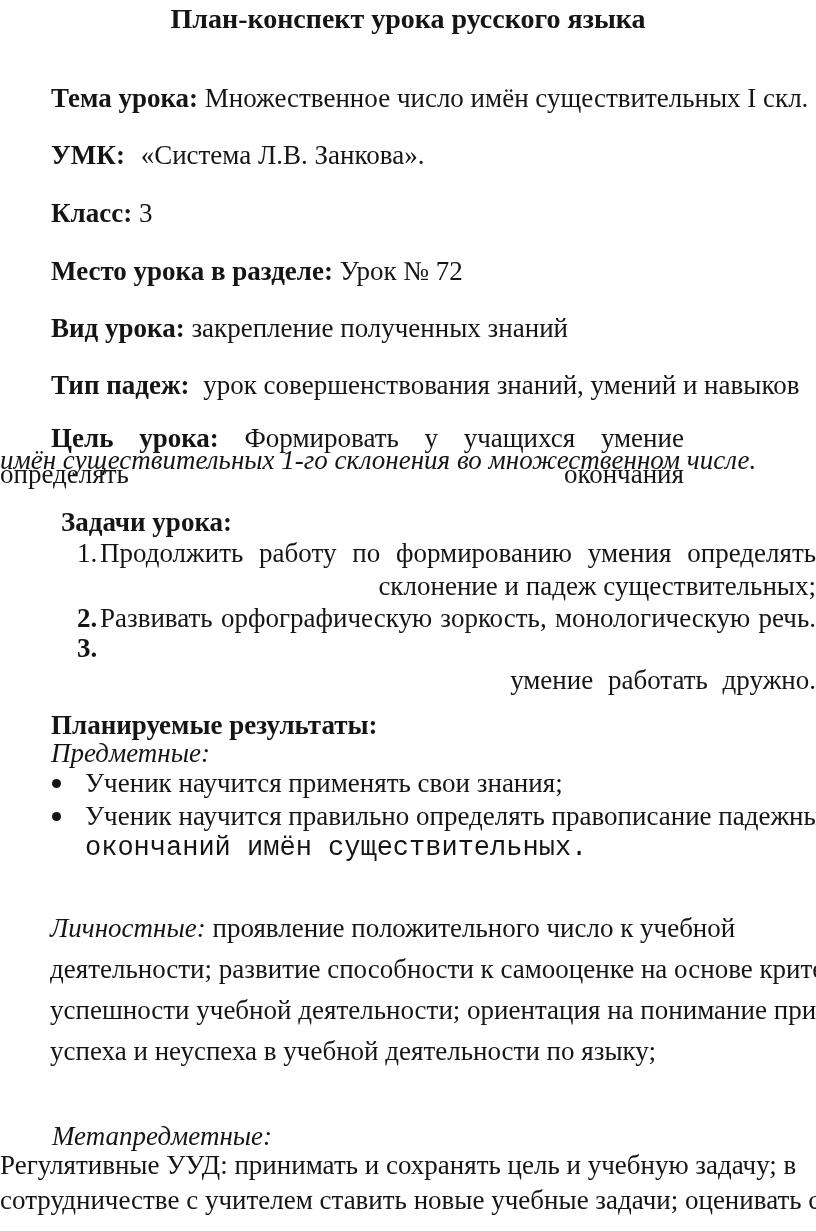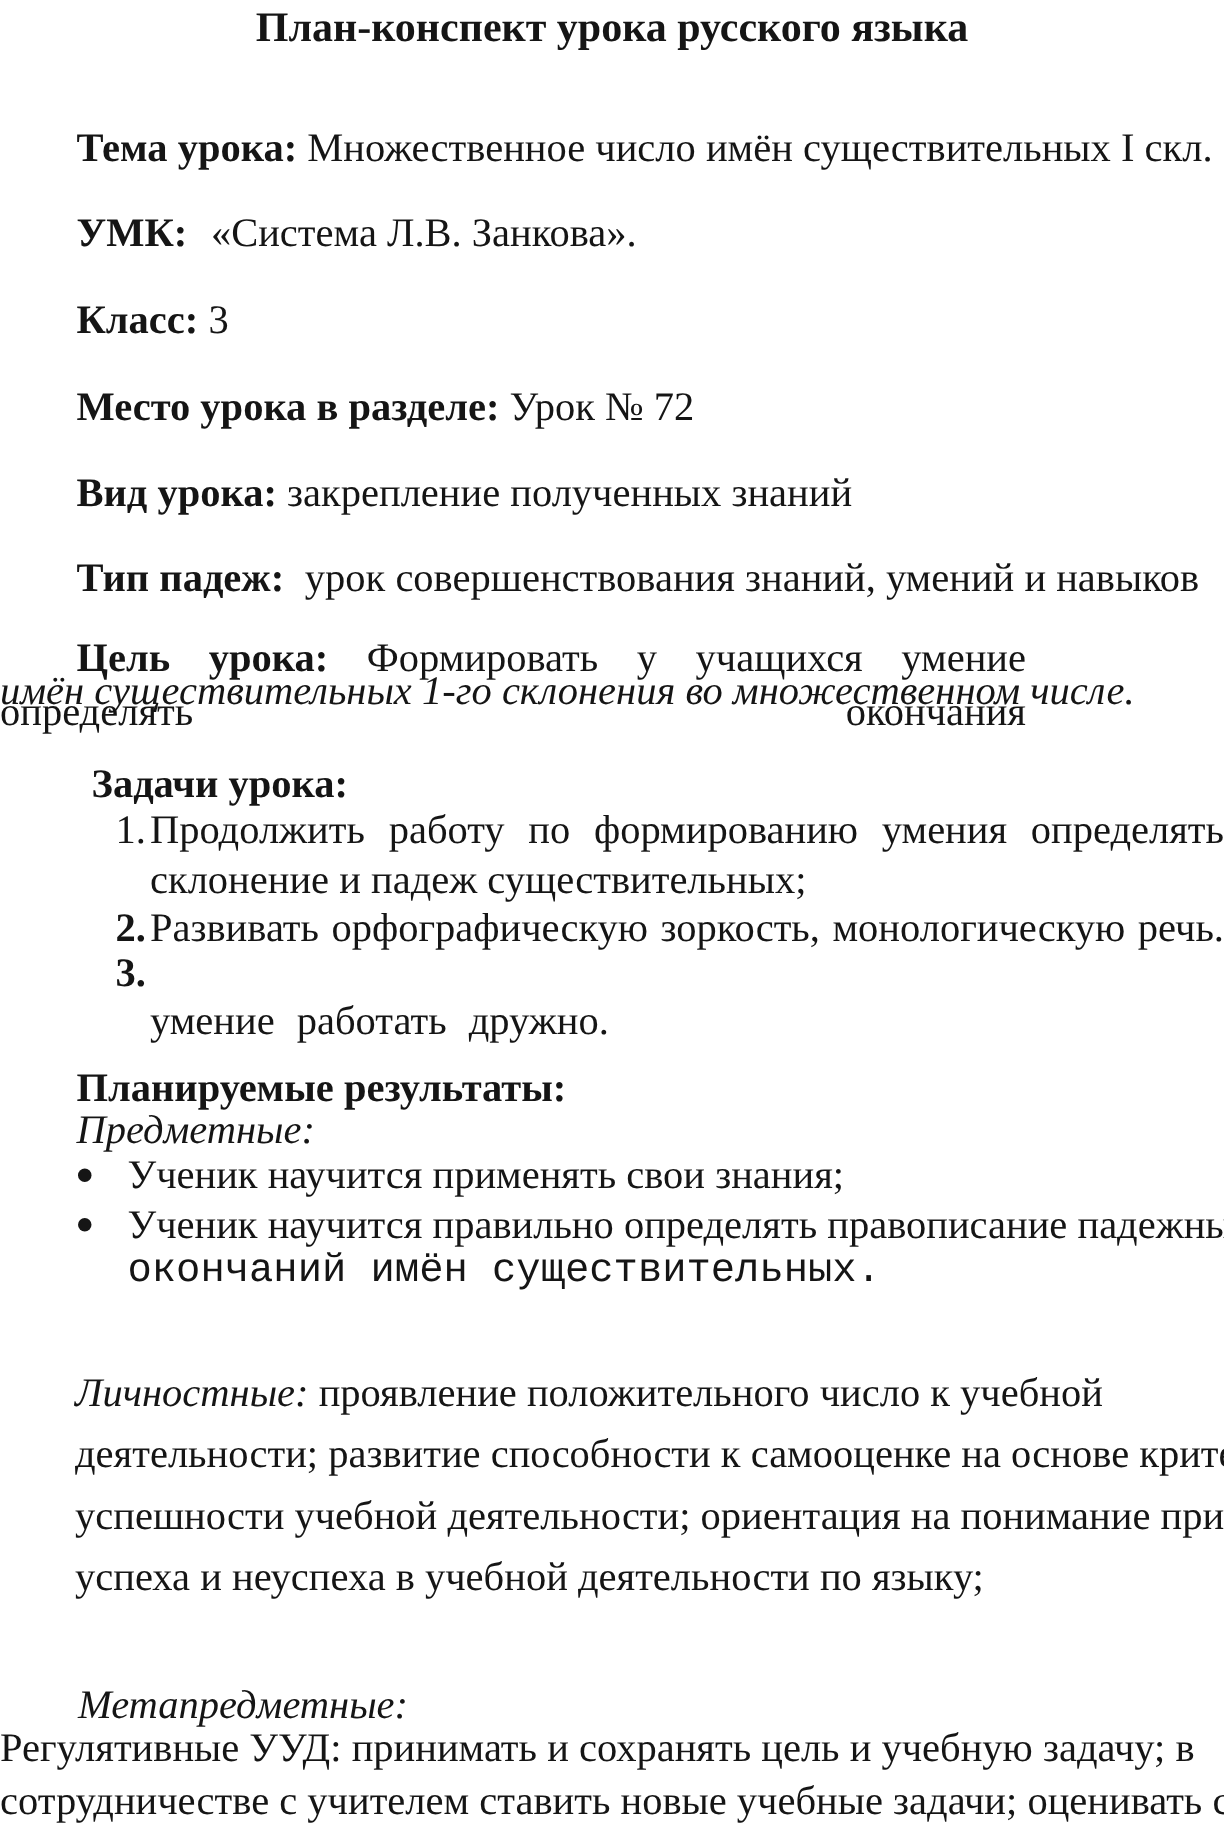--- a/index.html
+++ b/index.html
@@ -33,21 +33,21 @@
     text-align-last: justify;
     text-justify: inter-word;
   }
   .goal-l1 {
     position: absolute;
     left: 0; width: 684px;
     text-indent: 51px;
     line-height: 36px;
   }
   .goal-l2 { position: absolute; left: 0; line-height: 36px; white-space: nowrap; }
-  .tline { position: absolute; left: 100px; width: 716px; line-height: 33px; }
+  .tline { position: absolute; left: 100px; width: 716px; line-height: 33px; text-align: right; }
   .tline .num { position: absolute; left: -23px; }
   .ws8 { word-spacing: 8px; }
   .bline { position: absolute; left: 85px; width: 722px; line-height: 33px; white-space: nowrap; }
   .dot {
     position: absolute;
     left: -33px; top: 12px;
     width: 9px; height: 9px;
     border-radius: 50%;
     background: #151515;
   }

